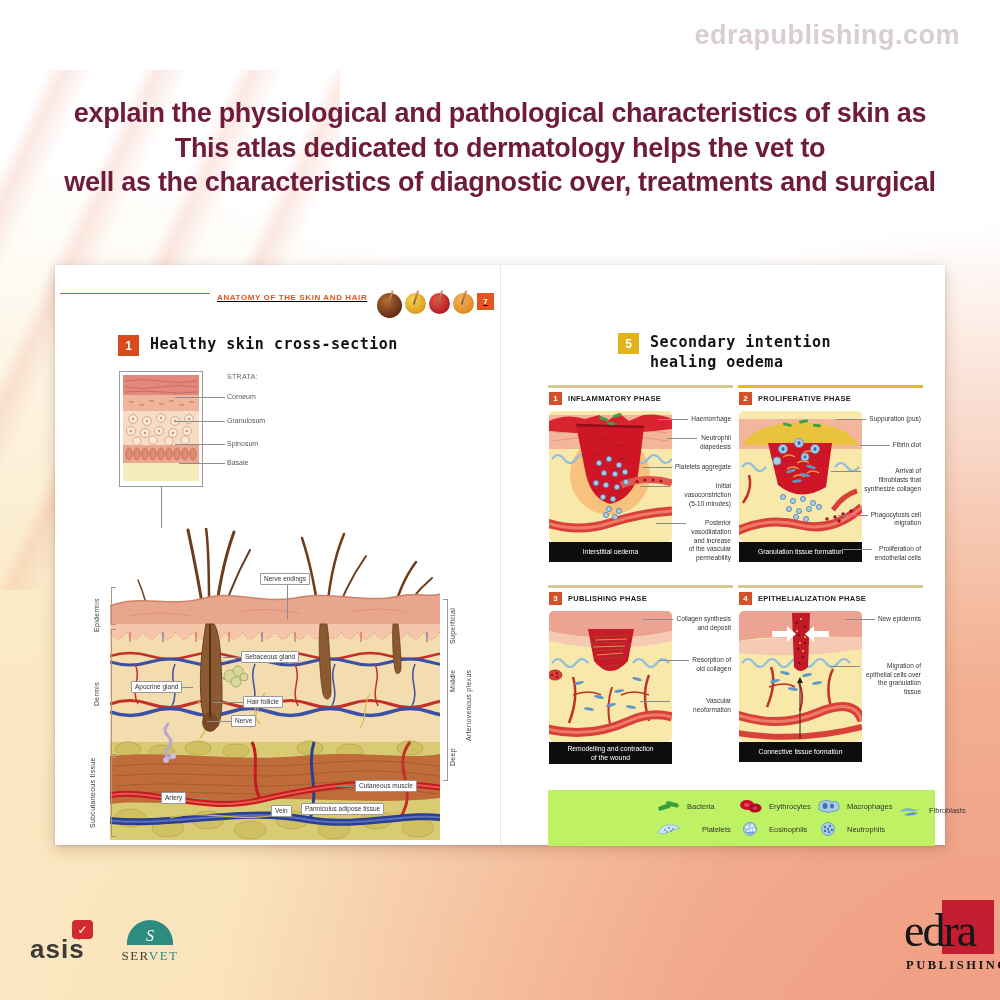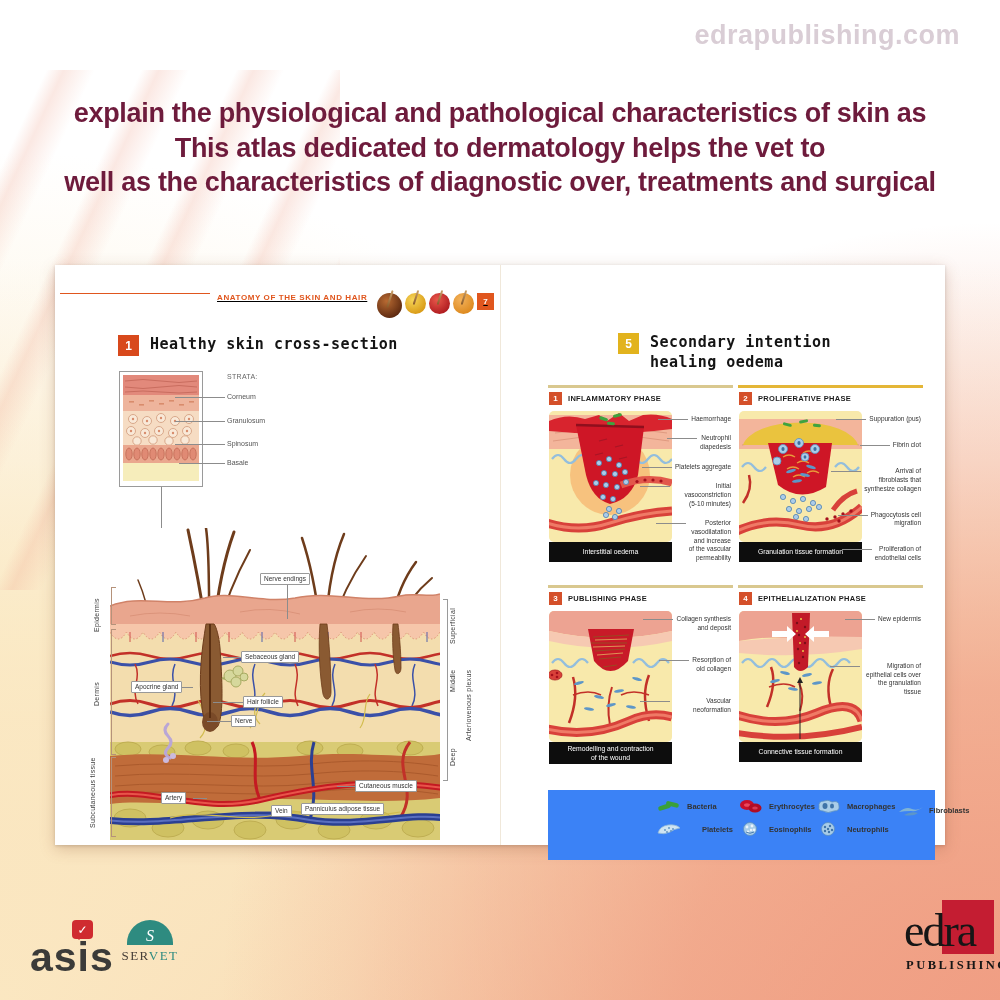--- a/index.html
+++ b/index.html
@@ -58,28 +58,28 @@
   .ptitle { font-size:7.5px; font-weight:bold; letter-spacing:.3px; color:#1c1c1c; }
   .panel-illo { position:absolute; left:1px; top:26px; }
   .panel-caption { position:absolute; left:1px; top:157px; width:123px; min-height:20px; background:#0d0d0d; color:#fff;
     font-size:6.8px; display:flex; align-items:center; justify-content:center; text-align:center; white-space:pre-line;
     line-height:1.35; padding:2px 4px; }
   .panel-labels { position:absolute; right:2px; top:30px; bottom:12px; width:58px; display:flex; flex-direction:column;
     justify-content:space-between; align-items:flex-end; }
   .plabel { font-size:6.5px; line-height:1.35; color:#333; white-space:pre-line; text-align:right; position:relative; }
   .plabel::before { content:""; position:absolute; top:4px; right:100%; margin-right:3px; width:30px; height:1px; background:#8c8c8c; }
 
-  .legend { position:absolute; left:493px; top:525px; width:387px; height:70px; background:#3b82f6;font-weight:bold; }
+  .legend { position:absolute; left:493px; top:525px; width:387px; height:56px; background:#bef264; }
   .litem { position:absolute; display:flex; align-items:center; gap:5px; }
   .ltext { font-size:7.5px; color:#333; }
 
   .asis-badge { position:absolute; left:72px; top:920px; width:21px; height:19px; background:#cf2b30; border-radius:4px;
     color:#fff; font-size:12px; display:flex; align-items:center; justify-content:center; }
   .asis-badge::before { content:""; position:absolute; bottom:-5px; left:3px; border:4px solid transparent; border-top-color:#cf2b30; }
-  .asis-text { position:absolute; left:30px; top:934px; font-size:41px; font-weight:bold; color:#3b3b39; letter-spacing:1px; }
+  .asis-text { position:absolute; left:30px; top:934px; font-size:26px; font-weight:bold; color:#3b3b39; letter-spacing:1px; }
   .servet { position:absolute; left:112px; top:920px; width:76px; text-align:center; }
   .servet-dome { margin:0 auto; width:46px; height:25px; border-radius:46px 46px 0 0; background:#2e8b80; color:#fff;
     font-family:"Liberation Serif", serif; font-style:italic; font-size:16px; display:flex; align-items:flex-end; justify-content:center; }
   .servet-text { font-family:"Liberation Serif", serif; font-size:13px; letter-spacing:1.5px; margin-top:3px; }
   .servet-text .ser { color:#463e38; } .servet-text .vet { color:#2e8b80; }
   .edra { position:absolute; left:856px; top:898px; width:140px; height:80px;margin-left:48px; }
   .edra-sq { position:absolute; left:38px; top:2px; width:52px; height:54px; background:#c41d32; }
   .edra-text { position:absolute; left:0; top:6px; font-family:"Liberation Serif", serif; font-size:46px; color:#161616; letter-spacing:-2px; }
   .edra-pub { position:absolute; left:2px; top:60px; font-family:"Liberation Serif", serif; font-weight:bold; font-size:12.5px; letter-spacing:2.5px; color:#161616; }
 </style>

